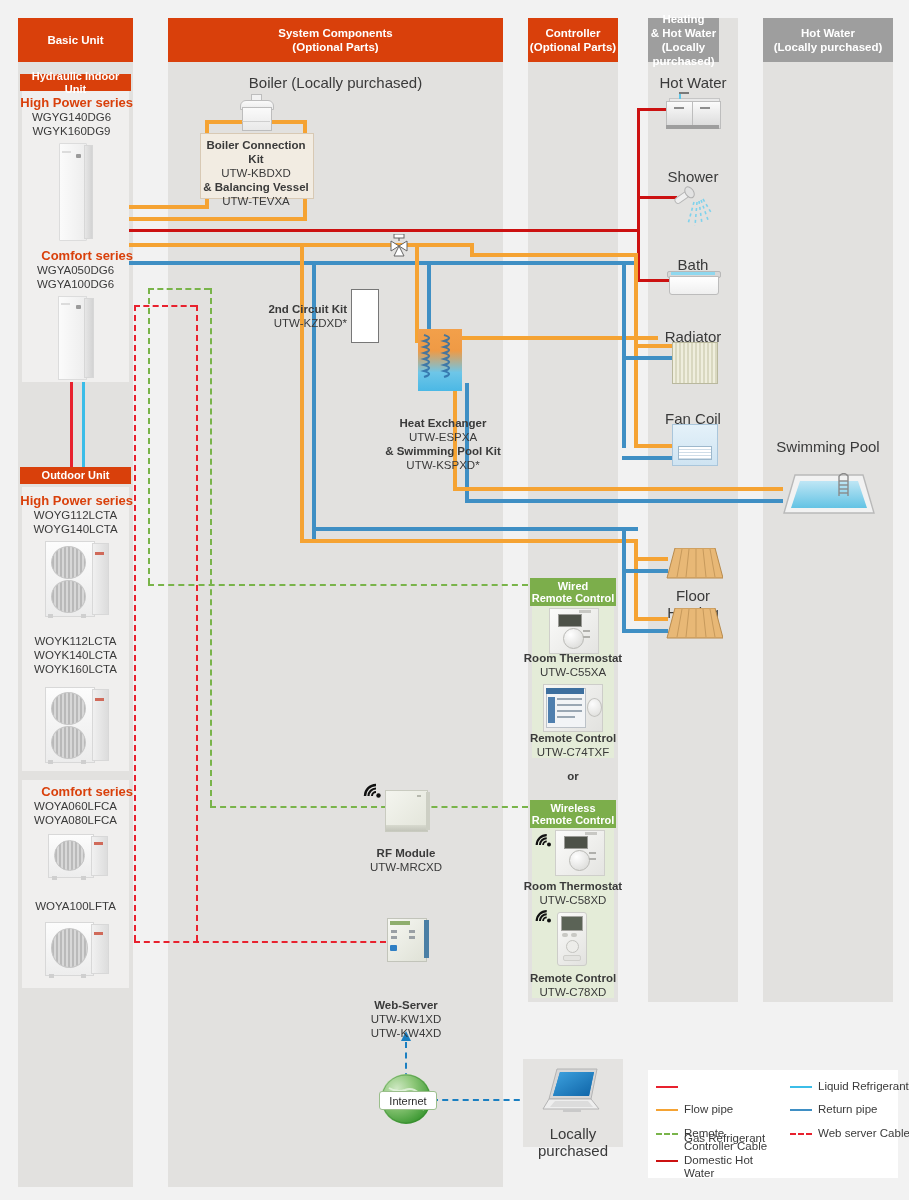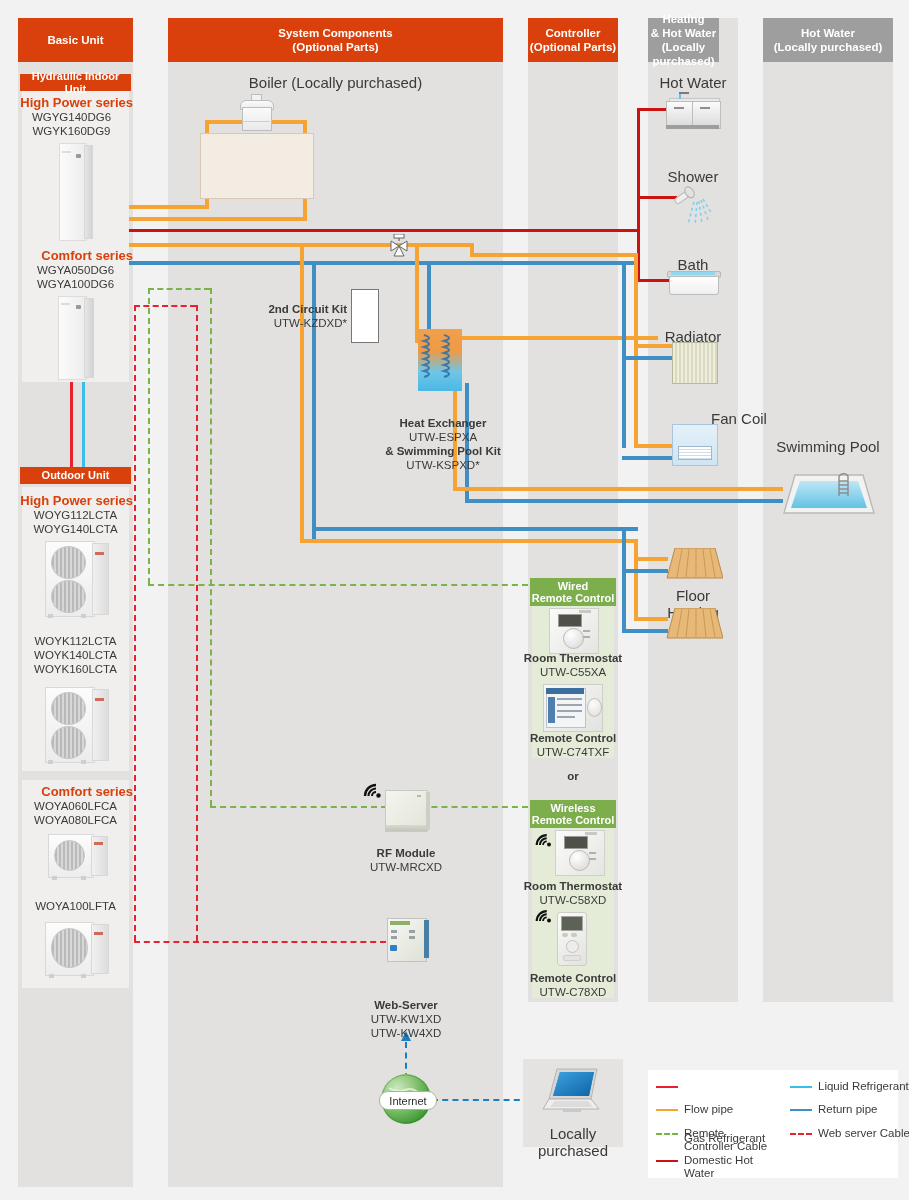--- a/index.html
+++ b/index.html
@@ -234,20 +234,26 @@
   <div class="lbl" style="left:168px; top:74px; width:335px; text-align:center;">Boiler (Locally purchased)</div>
 
   <div class="dev" style="left:240px; top:94px; width:32px; height:38px;">
     <div style="position:absolute;left:11px;top:0;width:9px;height:6px;background:#f2f2f2;border:1px solid #bdbdbd;"></div>
     <div style="position:absolute;left:0;top:6px;width:32px;height:8px;background:linear-gradient(180deg,#fafafa,#ebebeb);border:1px solid #bdbdbd;border-radius:6px 6px 0 0;"></div>
     <div style="position:absolute;left:2px;top:13px;width:28px;height:22px;background:linear-gradient(180deg,#fafafa,#e9e9e9);border:1px solid #bdbdbd;"></div>
     <div style="position:absolute;left:2px;top:27px;width:28px;height:1px;background:#cfcfcf;"></div>
   </div>
 
   <div style="position:absolute;left:200px;top:133px;width:112px;height:64px;background:#f2ece2;border:1px solid #d8c9b4;"></div>
+  <div class="capt" style="left:200px; top:138px; width:112px;">
+    <b>Boiler Connection Kit</b><br>
+    <span class="sub">UTW-KBDXD</span><br>
+    <b>&amp; Balancing Vessel</b><br>
+    <span class="sub">UTW-TEVXA</span>
+  </div>
 
   <svg style="position:absolute;left:389px;top:234px;" width="20" height="24" viewBox="0 0 20 24">
     <rect x="5" y="0" width="10" height="4" fill="#fff" stroke="#666" stroke-width="1"></rect>
     <line x1="10" y1="4" x2="10" y2="7" stroke="#666" stroke-width="1.2"></line>
     <path d="M2 7 L10 12 L2 17 Z" fill="#fff" stroke="#666" stroke-width="1"></path>
     <path d="M18 7 L10 12 L18 17 Z" fill="#fff" stroke="#666" stroke-width="1"></path>
     <path d="M5 22 L10 12 L15 22 Z" fill="#fff" stroke="#666" stroke-width="1"></path>
   </svg>
 
   <div style="position:absolute;left:351px;top:289px;width:26px;height:52px;background:#fff;border:1px solid #777;"></div>
@@ -306,21 +312,21 @@
   </div>
 
   <div style="position:absolute;left:381px;top:1074px;width:50px;height:50px;">
     <div style="position:absolute;left:0;top:0;width:50px;height:50px;border-radius:50%;background:radial-gradient(circle at 32% 30%, #cfe8c4 0%, #8fc87a 35%, #3f9a35 75%, #2d7a27 100%);"></div>
     <svg width="50" height="50" viewBox="0 0 50 50" style="position:absolute;left:0;top:0;">
       <ellipse cx="25" cy="25" rx="24" ry="24" fill="none" stroke="#2d7a27" stroke-width="0.8" opacity=".5"></ellipse>
       <path d="M8 14 q8 5 16 2 q7 -3 14 3" stroke="#e9f5e4" stroke-width="2" fill="none" opacity=".8"></path>
       <path d="M5 30 q10 6 20 2 q9 -4 18 4" stroke="#e9f5e4" stroke-width="2" fill="none" opacity=".6"></path>
     </svg>
   </div>
-  <div style="position:absolute;left:379px;top:1091px;width:56px;height:17px;background:#fff;border:1px solid #9bbf8c;border-radius:9px;display:flex;align-items:center;justify-content:center;">
+  <div style="position:absolute;left:379px;top:1091px;width:56px;height:17px;background:#fff;border:1px solid #9bbf8c;border-radius:3px;display:flex;align-items:center;justify-content:center;">
     <span style="font-size:11px;color:#2b2b2b;">Internet</span>
   </div>
 
   <div class="panel-green" style="left:532px; top:578px; width:82px; height:180px;"></div>
   <div class="tag-green" style="left:530px; top:578px; width:86px; height:28px;">
     <span style="white-space:pre-line">Wired
 Remote Control</span>
   </div>
 
   <div class="dev" style="left:549px; top:608px; width:48px; height:44px;">
@@ -434,21 +440,21 @@
     <div style="position:absolute;left:0;top:0;width:52px;height:5px;background:#d7d7d7;border:1px solid #b8b8b8;border-radius:2px;"></div>
     <div style="position:absolute;left:4px;top:1px;width:44px;height:3px;background:#8fd8ef;"></div>
     <div style="position:absolute;left:2px;top:5px;width:48px;height:17px;background:linear-gradient(180deg,#ffffff,#efefef);border:1px solid #bcbcbc;border-radius:0 0 3px 3px;"></div>
   </div>
 
   <div class="lbl" style="left:648px; top:328px; width:90px; text-align:center;">Radiator</div>
   <div class="dev" style="left:672px; top:342px; width:44px; height:40px;">
     <div style="position:absolute;left:0;top:0;width:44px;height:40px;background:repeating-linear-gradient(90deg,#efeedd 0 2px,#d9d8c0 2px 4px);border:1px solid #b9b89d;"></div>
   </div>
 
-  <div class="lbl" style="left:648px; top:410px; width:90px; text-align:center;padding-left:46px;">Fan Coil</div>
+  <div class="lbl" style="left:648px; top:410px; width:90px; text-align:center;">Fan Coil</div>
   <div class="dev" style="left:672px; top:424px; width:44px; height:40px;">
     <div style="position:absolute;left:0;top:0;width:44px;height:40px;background:linear-gradient(180deg,#e4f1f9,#cfe4f2);border:1px solid #a9c6dc;"></div>
     <div style="position:absolute;left:6px;top:22px;width:32px;height:12px;background:repeating-linear-gradient(180deg,#ffffff 0 2px,#cfdde8 2px 3px);border:1px solid #9db8cc;"></div>
   </div>
 
   <div class="lbl" style="left:648px; top:587px; width:90px; text-align:center;">Floor Heating</div>
   <svg style="position:absolute;left:665px;top:548px;" width="58" height="32" viewBox="0 0 58 32">
     <path d="M10 0 L50 0 L58 30 L2 30 Z" fill="#e8b876" stroke="#b88a4c" stroke-width="1"></path>
     <g stroke="#c79a5c" stroke-width="1">
       <line x1="17" y1="1" x2="12" y2="29"></line>

